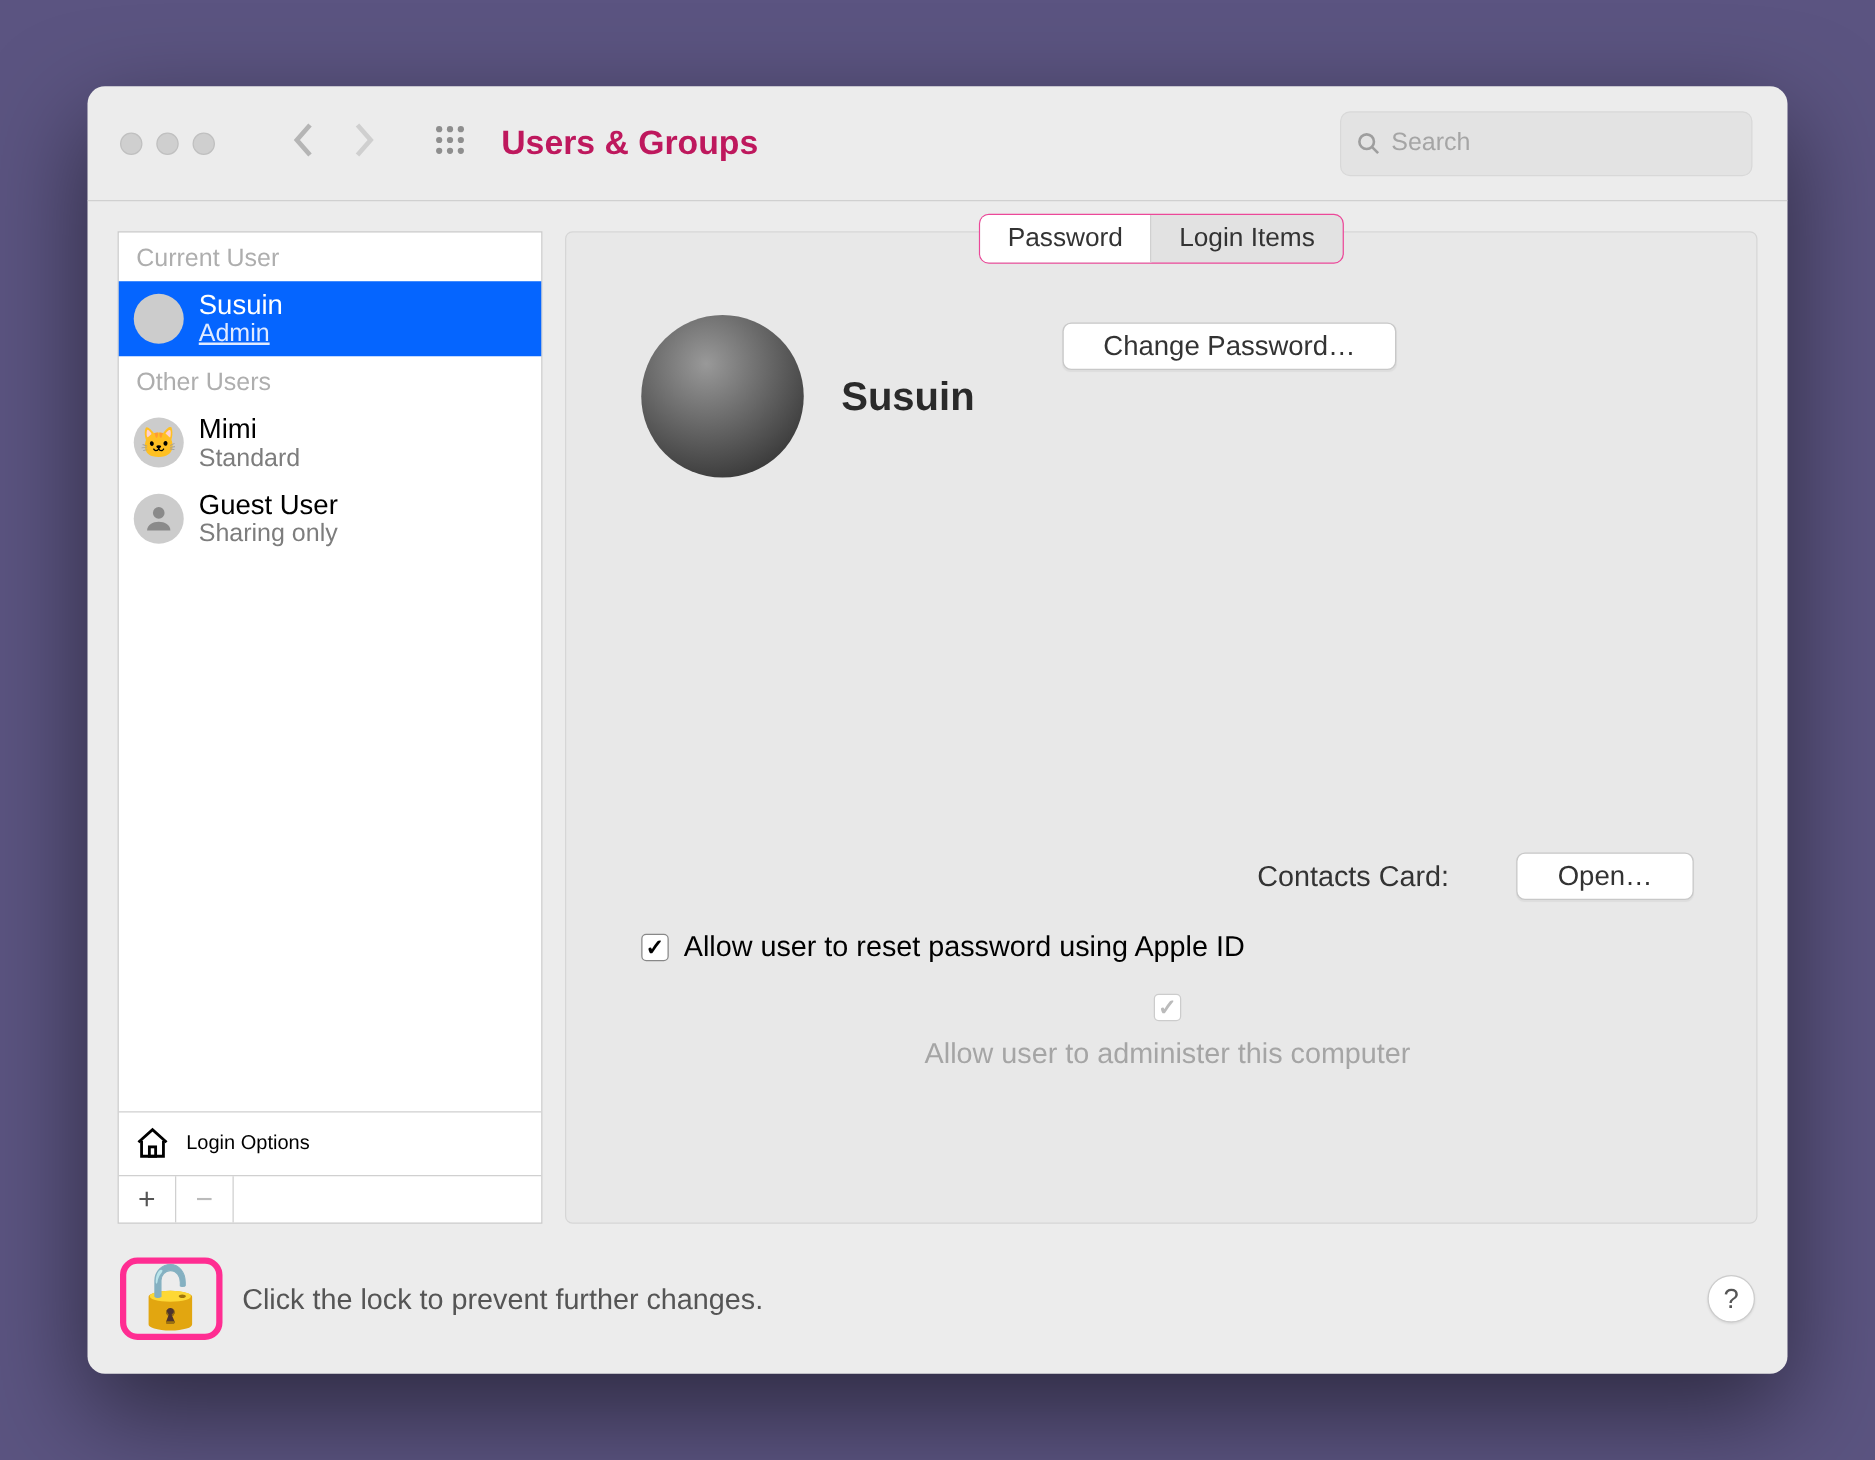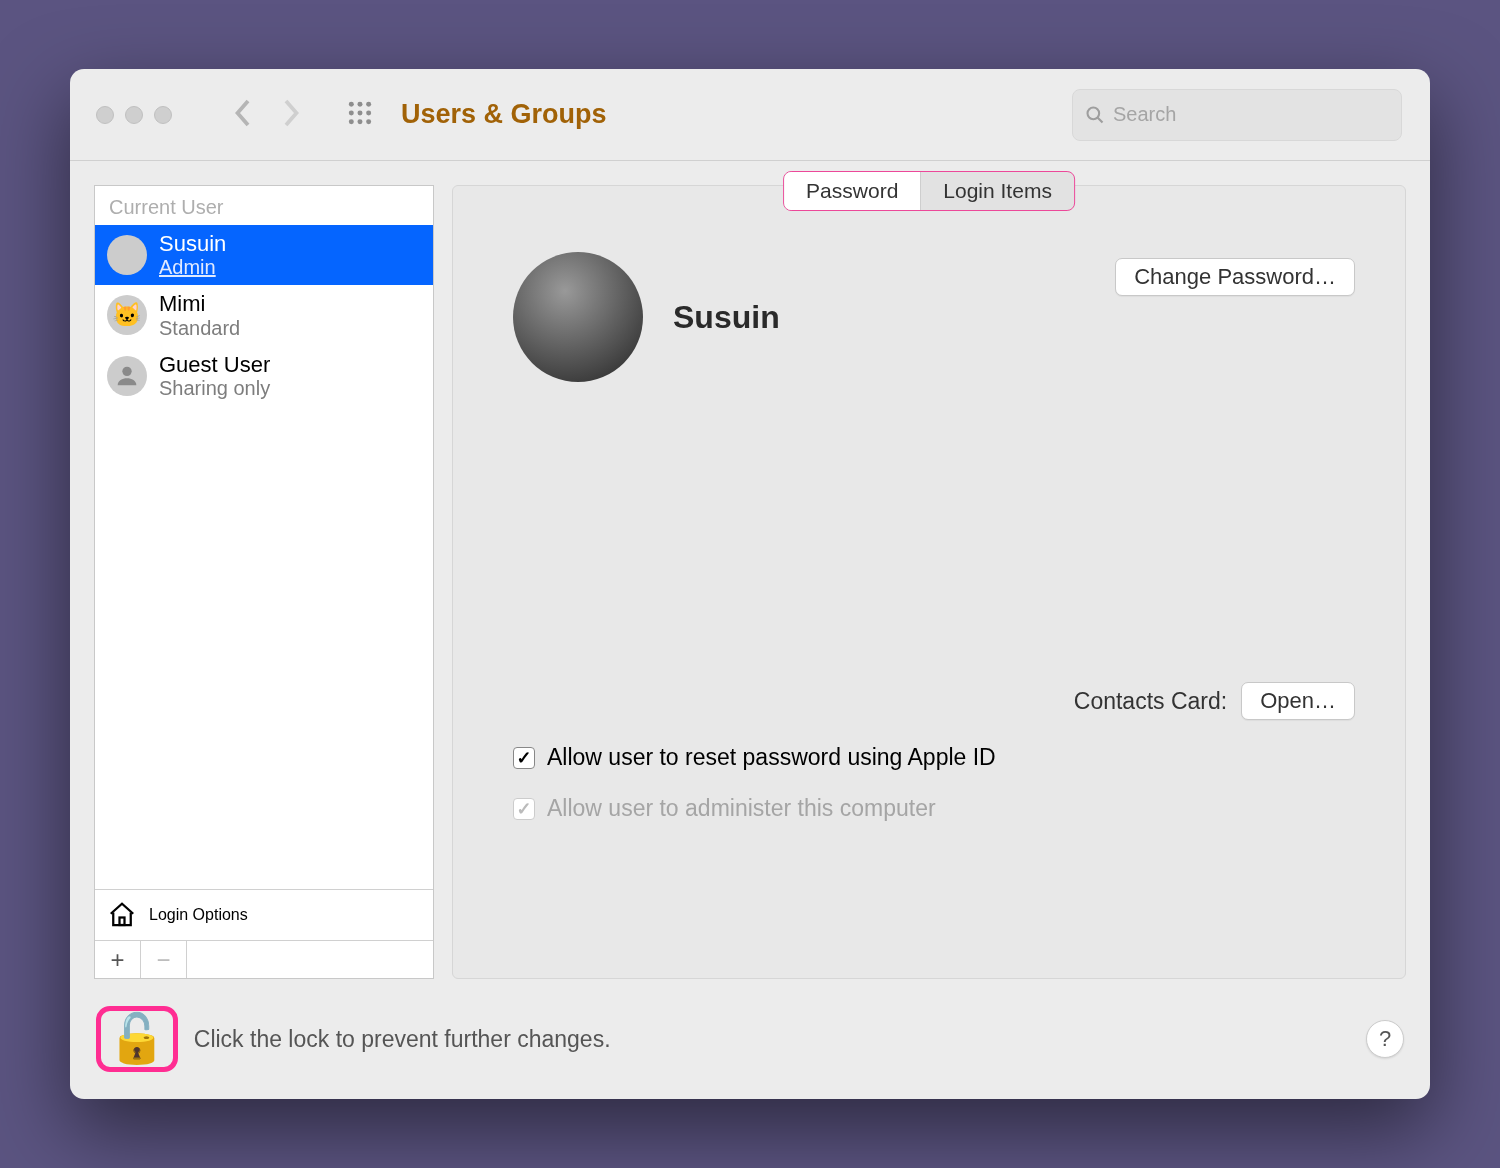--- a/index.html
+++ b/index.html
@@ -28,21 +28,21 @@
       align-items: center;
       padding: 0 20px;
       border-bottom: 1px solid #d0d0d0;
     }
     .traffic-lights { display: flex; gap: 11px; margin-left: 6px;}
     .tl { width: 18px; height: 18px; border-radius: 50%; background: #cfcfcf; border: 1px solid #c0c0c0; }
     .nav-arrows { display: flex; gap: 30px; margin-left: 60px; color: #b5b5b5; }
     .nav-arrows svg { width: 20px; height: 30px; }
     .grid-icon { margin-left: 45px; color: #8e8e8e; }
     .grid-icon svg { width: 26px; height: 26px; }
-    .page-title { margin-left: 28px; font-size: 27px; font-weight: 600; color: #a16207; }
+    .page-title { margin-left: 28px; font-size: 27px; font-weight: 600; color: #be185d; }
     .search {
       margin-left: auto; margin-right: 8px;
       width: 330px; height: 52px;
       background: #e3e3e3;
       border: 1px solid #d8d8d8;
       border-radius: 8px;
       display: flex; align-items: center;
       padding: 0 12px; gap: 8px;
     }
     .search svg { width: 20px; height: 20px; color: #9e9e9e; flex-shrink:0;}
@@ -150,38 +150,39 @@
     .profile-name { font-size: 32px; font-weight: 600; color: #2a2a2a; }
     .change-pw-btn {
       margin-left: auto;
       align-self: flex-start;
       margin-top: 6px;
     }
     .mac-btn {
       background: #fff;
       border: 1px solid #c8c8c8;
       border-radius: 7px;
-      padding: 5px 18px;
+      padding: 5px 32px;
       font-size: 22px;
       color: #333;
       box-shadow: 0 1px 1px rgba(0,0,0,0.05);
+      margin-left: 40px;
     }
 
     .contacts-row {
       margin-top: 300px;
       display: flex; align-items: center; justify-content: flex-end; gap: 14px;
       font-size: 23px;
       color: #333;
     }
     .checkbox-row {
       display: flex; align-items: center; gap: 12px;
       font-size: 23px;
       margin-top: 24px;
     }
-    .checkbox-row.disabled { color: #a5a5a5; }
+    .checkbox-row.disabled { color: #a5a5a5; flex-direction: column; }
     .checkbox {
       width: 22px; height: 22px;
       border: 1px solid #888;
       border-radius: 4px;
       background: #fff;
       display: flex; align-items: center; justify-content: center;
       flex-shrink:0;
     }
     .checkbox.checked::after {
       content: "✓"; font-size: 18px; color: #000; font-weight: bold;
@@ -269,20 +270,21 @@
     <div class="sidebar">
       <div class="user-list">
         <div class="section-label">Current User</div>
         <div class="user-item selected">
           <div class="avatar avatar-cat"></div>
           <div class="user-text">
             <div class="user-name">Susuin</div>
             <div class="user-role">Admin</div>
           </div>
         </div>
+        <div class="section-label">Other Users</div>
         <div class="user-item">
           <div class="avatar avatar-mimi">🐱</div>
           <div class="user-text">
             <div class="user-name">Mimi</div>
             <div class="user-role">Standard</div>
           </div>
         </div>
         <div class="user-item">
           <div class="avatar avatar-guest">
             <svg viewBox="0 0 24 24" fill="currentColor">

